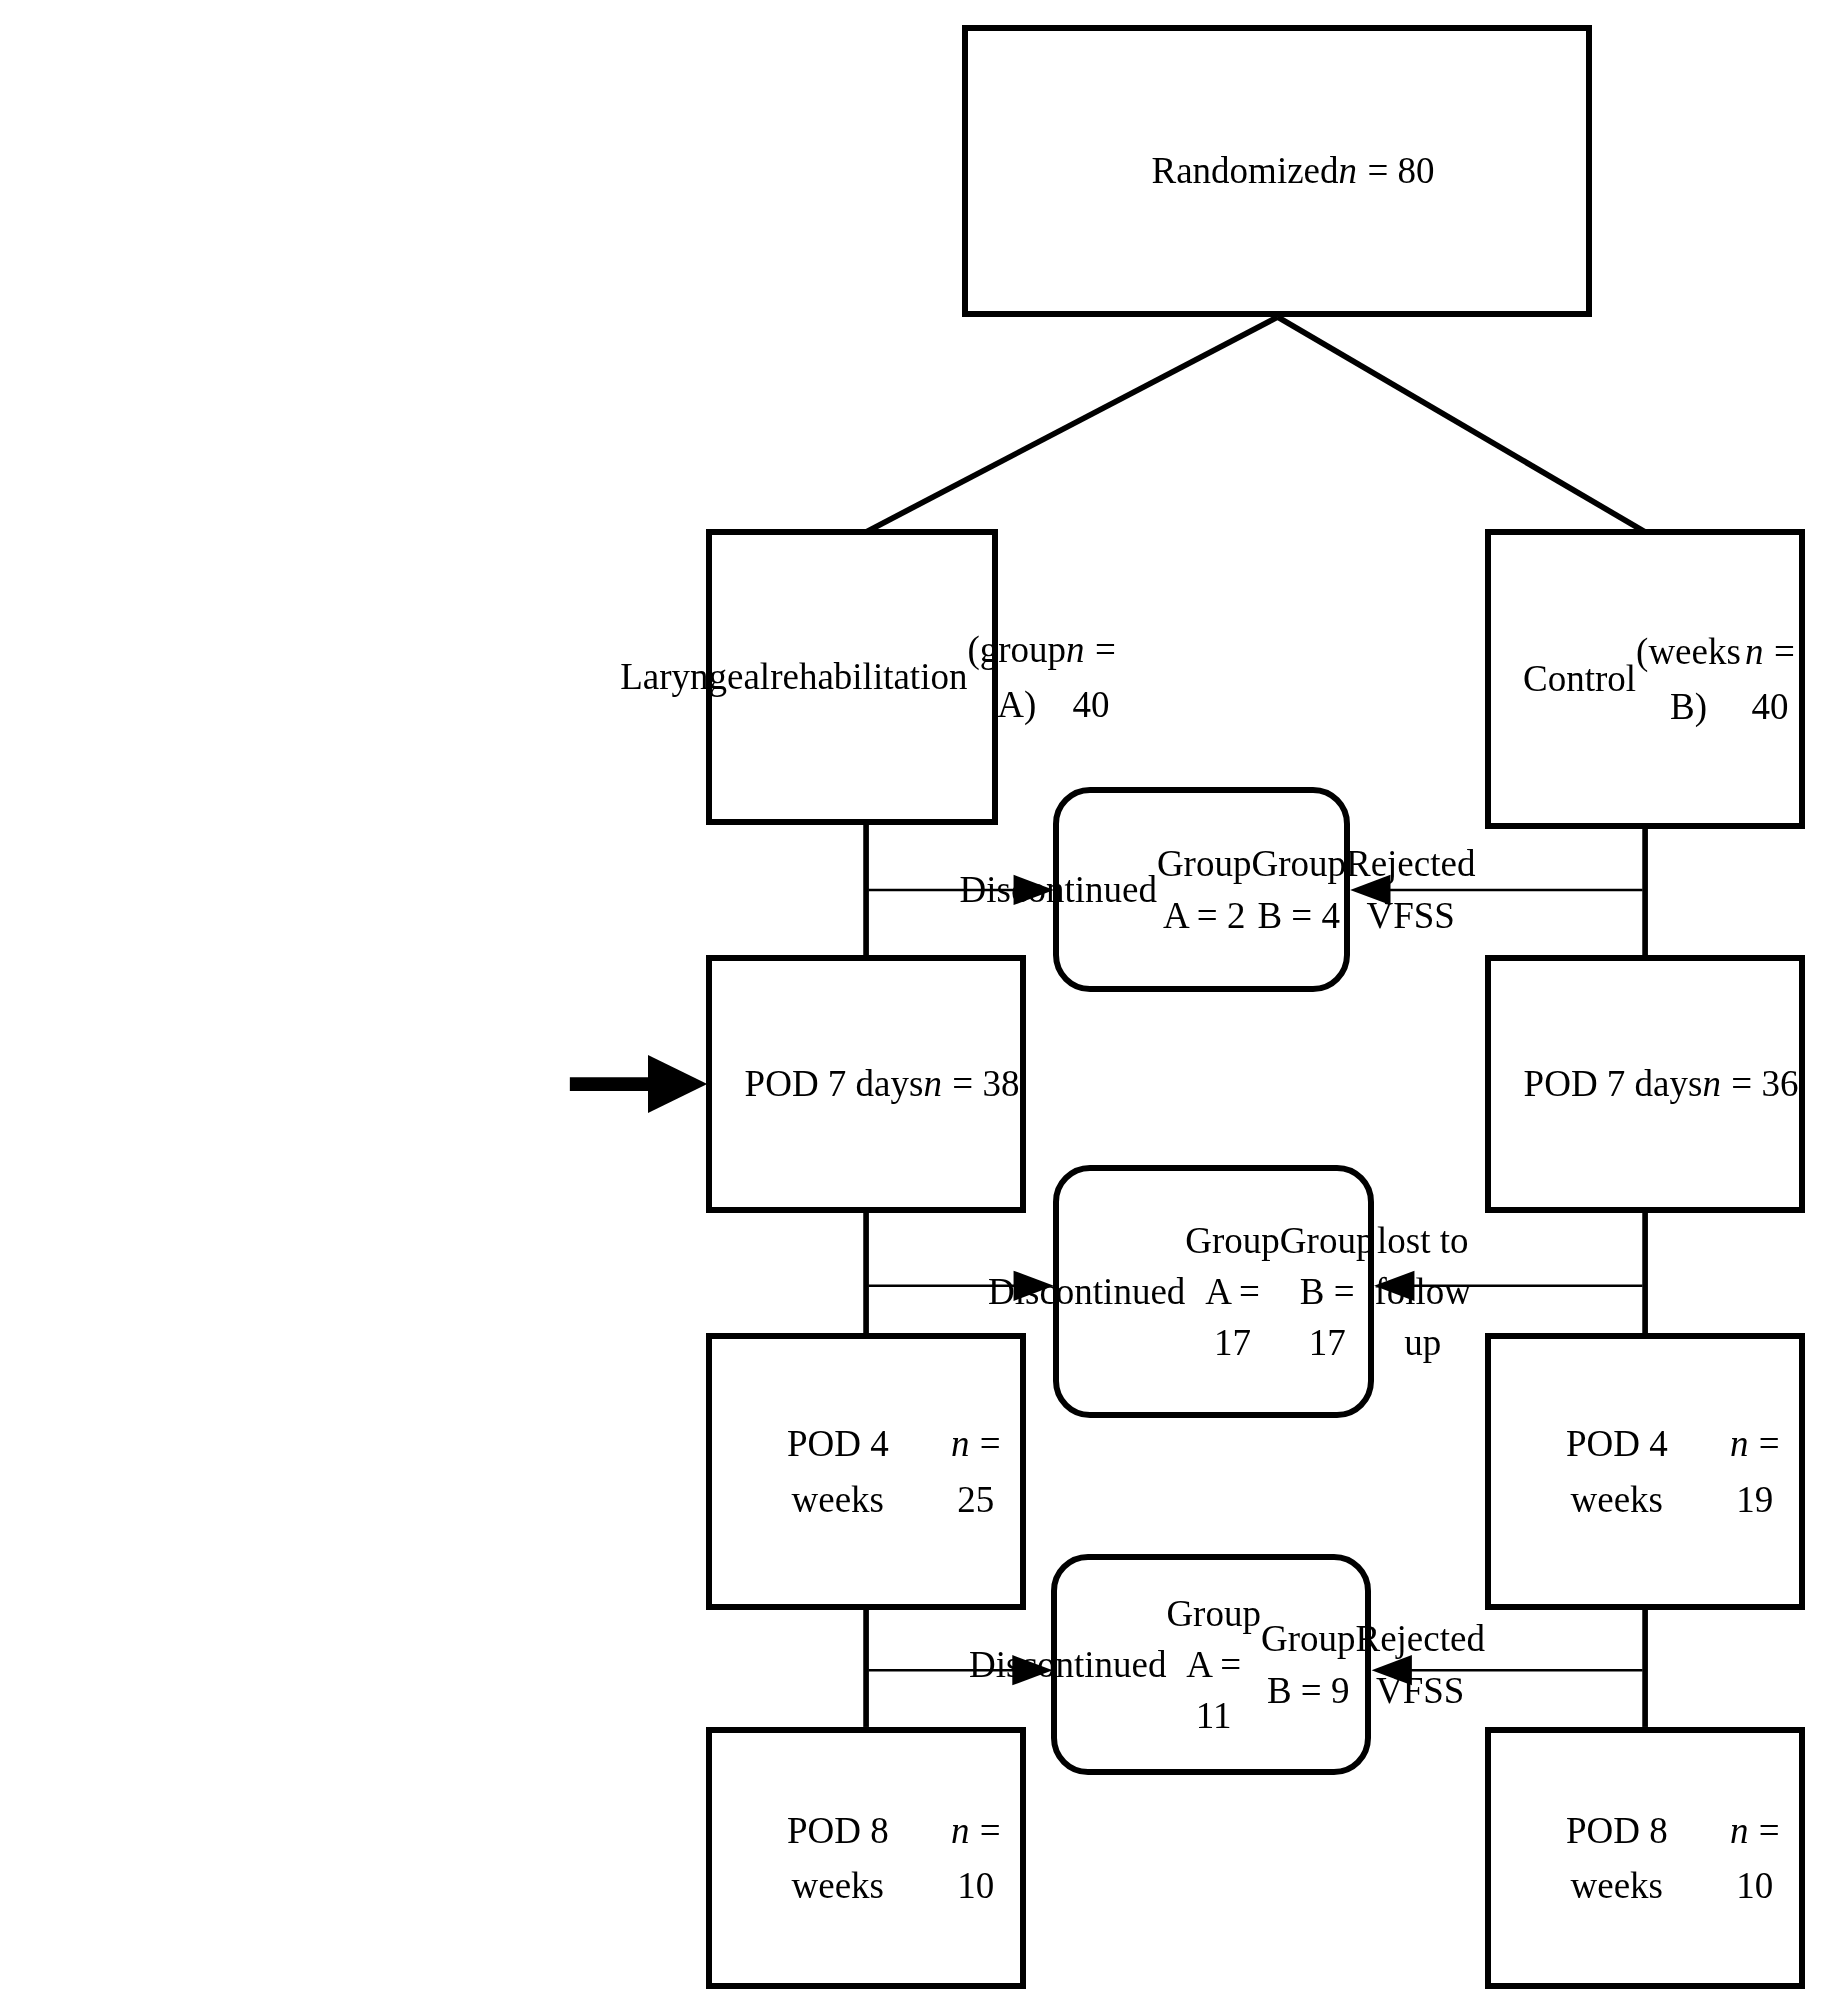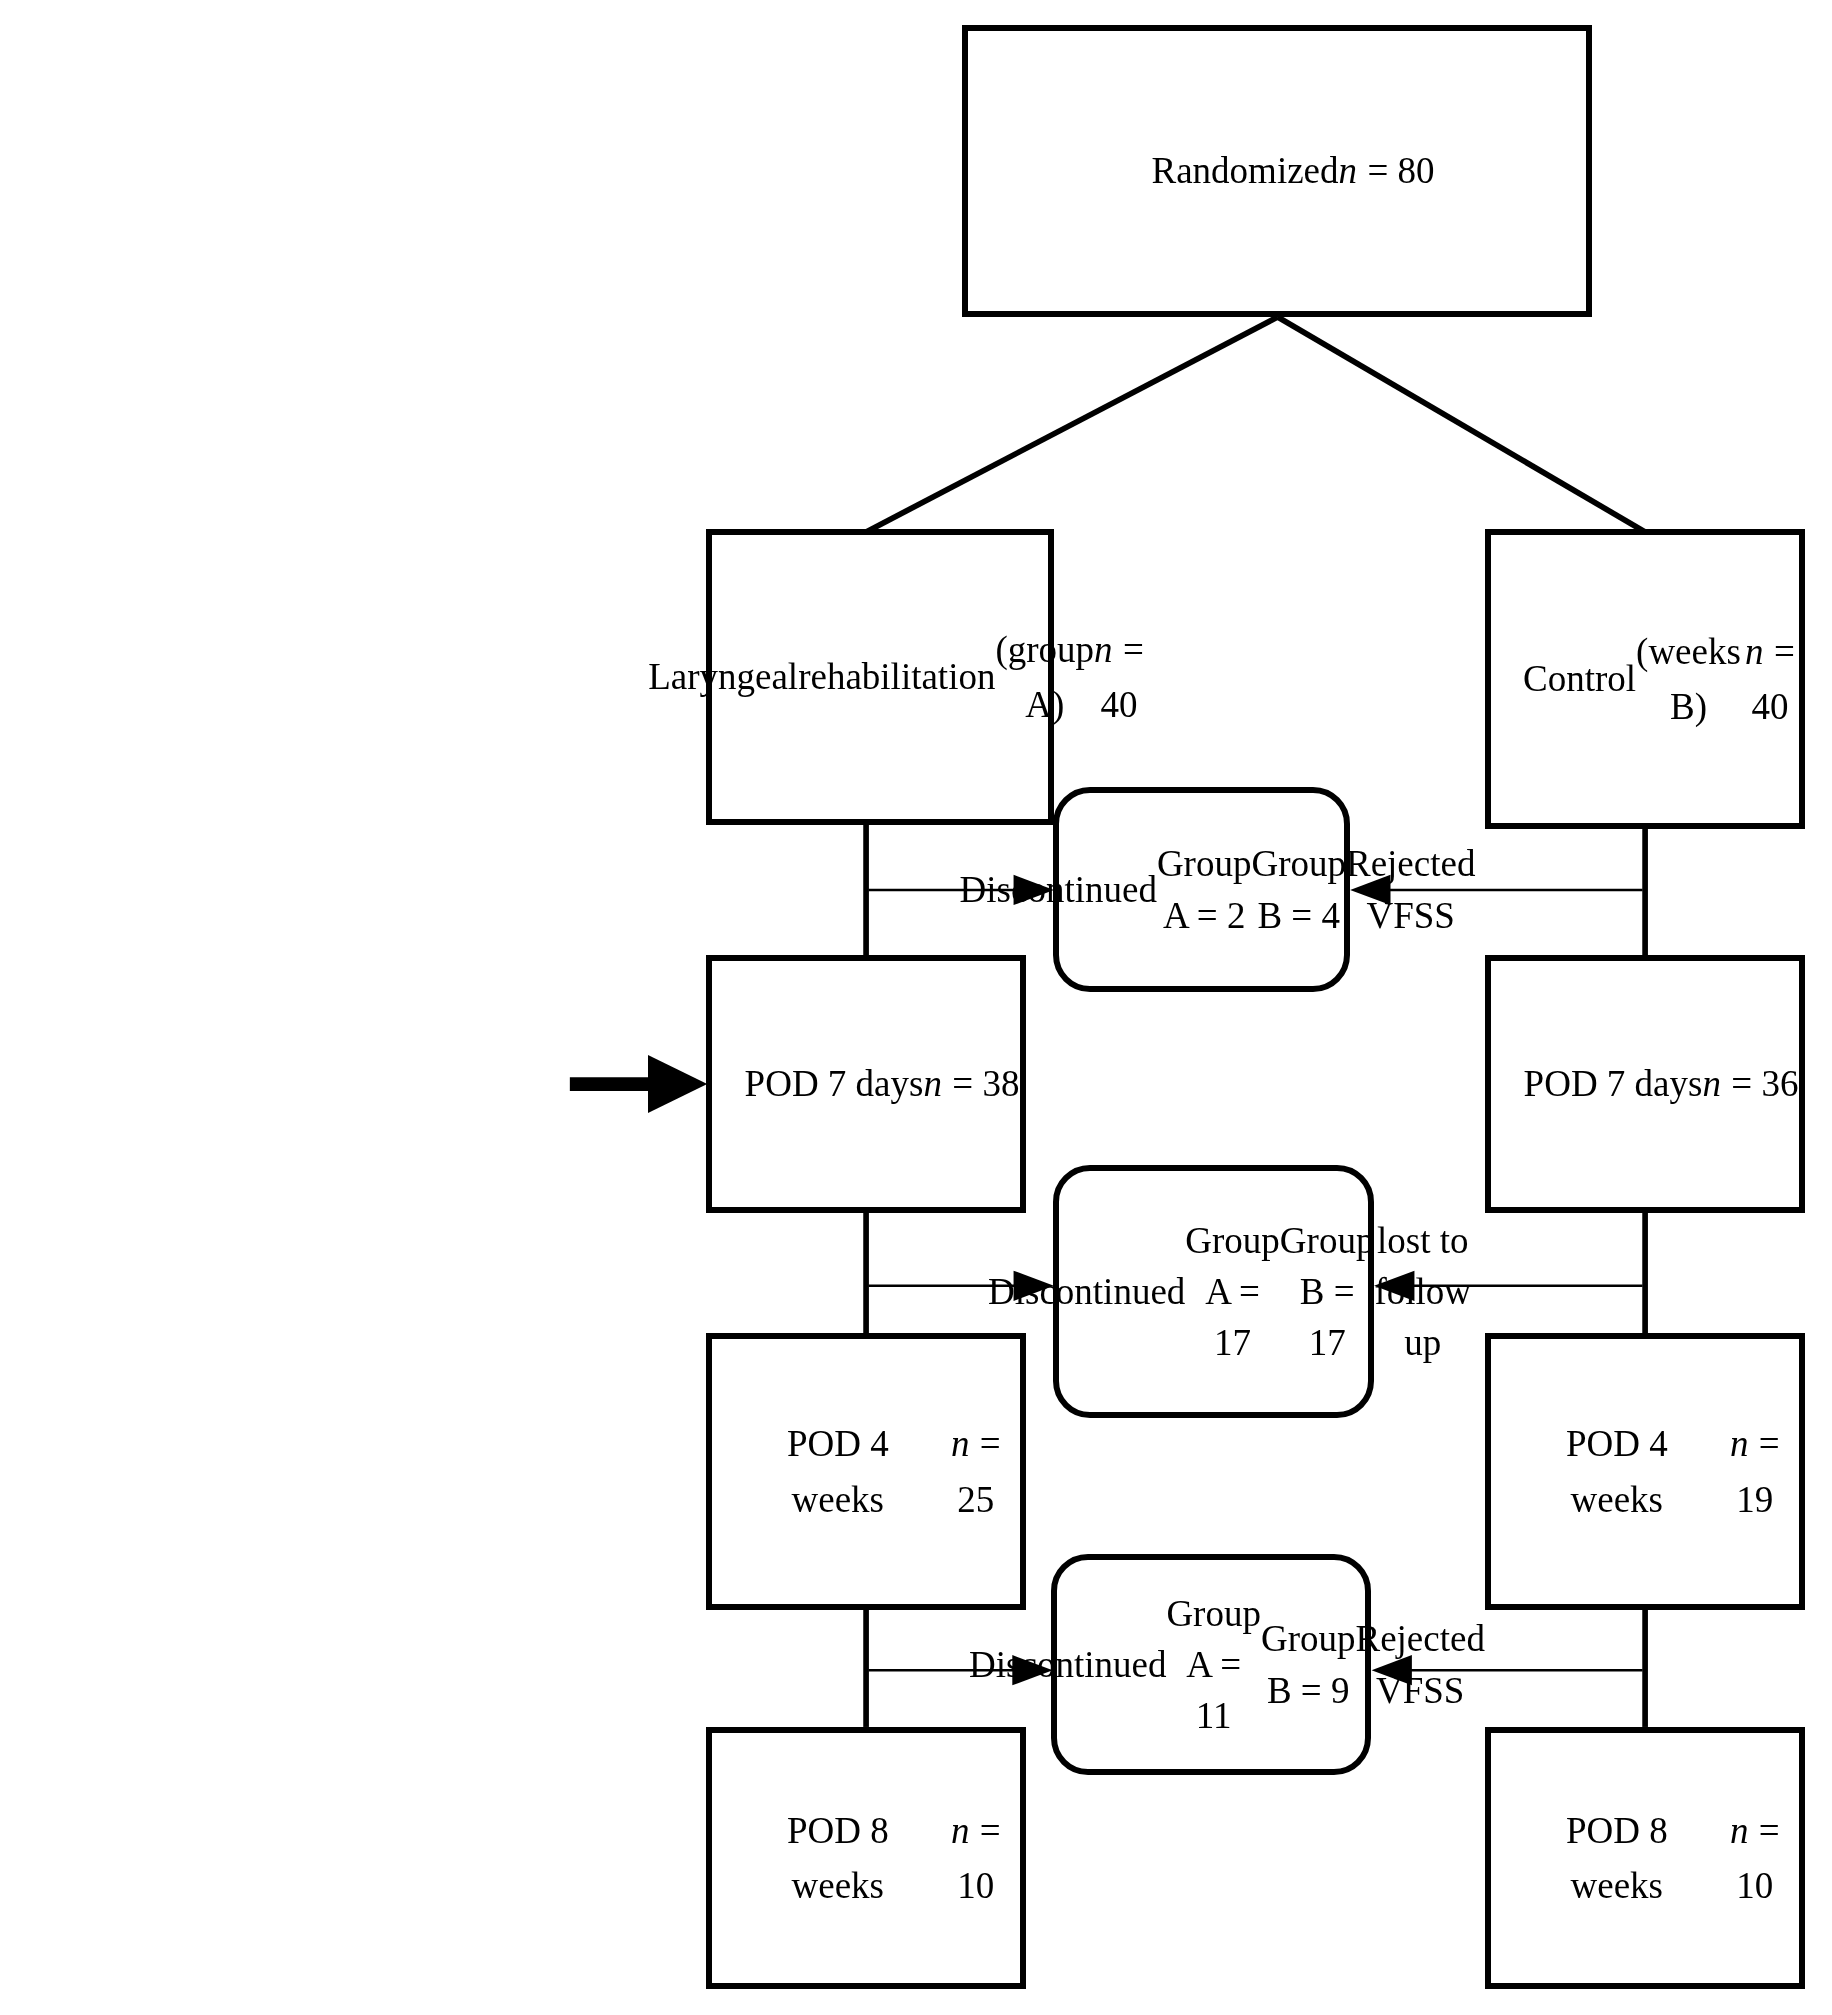--- a/index.html
+++ b/index.html
@@ -78,21 +78,21 @@
 
     <line x1="904" y1="1720" x2="1040" y2="1720" stroke="#000" stroke-width="22"></line>
     <polygon points="1122,1720 1028,1674 1028,1766" fill="#000"></polygon>
   </svg>
 
   <div class="box" style="left:962px;top:25px;width:630px;height:292px;">
     <span class="txt-line">Randomized</span>
     <span class="txt-line n-line"><i>n</i><span class="n-value">= 80</span></span>
   </div>
 
-  <div class="box" style="left:706px;top:529px;width:348px;height:296px;">
+  <div class="box" style="left:706px;top:529px;width:292px;height:296px;">
     <span class="txt-line">Laryngeal</span>
     <span class="txt-line">rehabilitation</span>
     <span class="txt-line">(group A)</span>
     <span class="txt-line n-line"><i>n</i><span class="n-value">= 40</span></span>
   </div>
 
   <div class="box" style="left:1485px;top:529px;width:320px;height:300px;">
     <span class="txt-line">Control</span>
     <span class="txt-line">(weeks B)</span>
     <span class="txt-line n-line"><i>n</i><span class="n-value">= 40</span></span>

